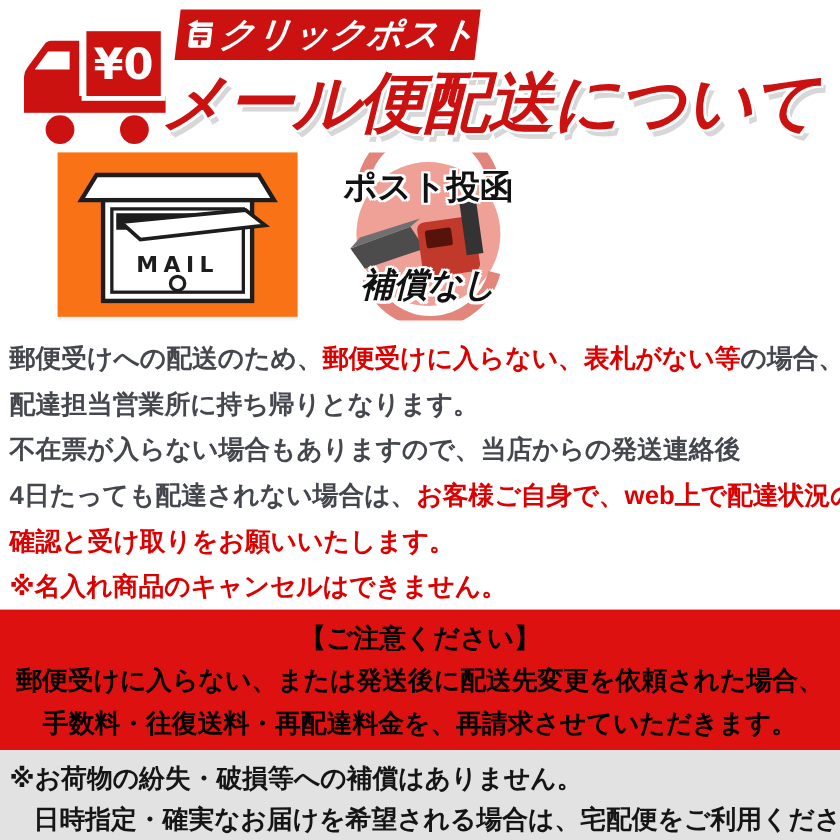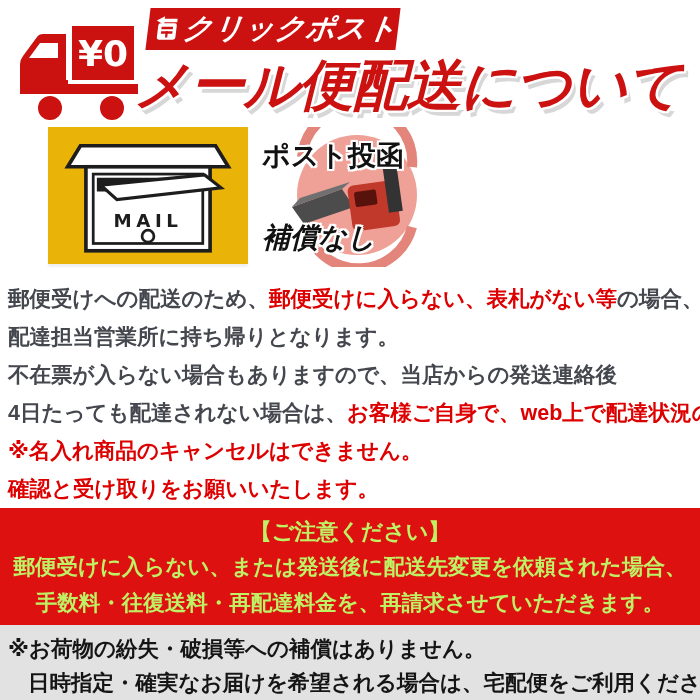--- a/index.html
+++ b/index.html
@@ -26,27 +26,27 @@
       -2px -2px 0 #fff, 0 -2px 0 #fff, 2px -2px 0 #fff,
       -2px 0 0 #fff, 2px 0 0 #fff,
       -2px 2px 0 #fff, 0 2px 0 #fff, 2px 2px 0 #fff,
       4px 6px 0 #d7d7d7;
   }
 
   
   .features { position:absolute; left:0; top:127px; width:700px; height:140px; }
   .mailbox-panel {
     position:absolute; left:48px; top:0; width:200px; height:137px;
-    background:#eab308; box-shadow:0 3px 2px rgba(0,0,0,0.06);
+    background:#f97316; box-shadow:0 3px 2px rgba(0,0,0,0.06);
     display:flex; align-items:center; justify-content:center;
   }
   .post-drop { position:absolute; left:262px; top:0; width:190px; height:140px; }
   .post-drop svg { position:absolute; left:0; top:0; }
   .feature-text {
-    position:absolute; width:100%; text-align:left;
+    position:absolute; width:100%; text-align:center;
     color:#111; font-weight:bold; white-space:nowrap;
     text-shadow:
       -2px -2px 0 #fff, 0 -2px 0 #fff, 2px -2px 0 #fff,
       -2px 0 0 #fff, 2px 0 0 #fff,
       -2px 2px 0 #fff, 0 2px 0 #fff, 2px 2px 0 #fff;
   }
   .post-drop .t1 { top:10px; font-size:28px; }
   .post-drop .t2 { top:92px; font-size:28px;font-style:italic; }
   .clock { position:absolute; left:466px; top:4px; width:214px; height:132px; }
   .clock svg { position:absolute; left:0; top:0; }
@@ -56,21 +56,21 @@
   .body-text {
     position:absolute; left:8px; top:280px; width:690px;
     font-size:21.5px; font-weight:bold; line-height:38px;
     color:#45474e; letter-spacing:0px; white-space:nowrap;
   }
   .body-text .red { color:#dd0000; }
 
   
   .notice {
     position:absolute; left:0; top:508px; width:700px; height:117px;
-    background:#de1111; color:#bef264; font-weight:bold; text-align:center;
+    background:#de1111; color:#000000; font-weight:bold; text-align:center;
     padding-top:7px;
   }
   .notice .heading { font-size:22px; line-height:34px; }
   .notice .line { font-size:21.5px; line-height:36px; white-space:nowrap; }
 
   
   .footer {
     position:absolute; left:0; top:625px; width:700px; height:75px;
     background:#e2e2e2; color:#151515; font-weight:bold; font-size:21.5px;
   }
@@ -136,22 +136,22 @@
       <div class="feature-text t2">補償なし</div>
     </div>
 
   </div>
 
   <div class="body-text">
     <div><span>郵便受けへの配送のため、</span><span class="red">郵便受けに入らない、表札がない等</span><span>の場合、</span></div>
     <div>配達担当営業所に持ち帰りとなります。</div>
     <div>不在票が入らない場合もありますので、当店からの発送連絡後</div>
     <div><span>4日たっても配達されない場合は、</span><span class="red">お客様ご自身で、web上で配達状況の</span></div>
+    <div class="red">確認と受け取りをお願いいたします。</div>
     <div class="red">※名入れ商品のキャンセルはできません。</div>
-    <div class="red">確認と受け取りをお願いいたします。</div>
   </div>
 
   <div class="notice">
     <div class="heading">【ご注意ください】</div>
     <div class="line">郵便受けに入らない、または発送後に配送先変更を依頼された場合、</div>
     <div class="line">手数料・往復送料・再配達料金を、再請求させていただきます。</div>
   </div>
 
   <div class="footer">
     <div class="f1">※お荷物の紛失・破損等への補償はありません。</div>

